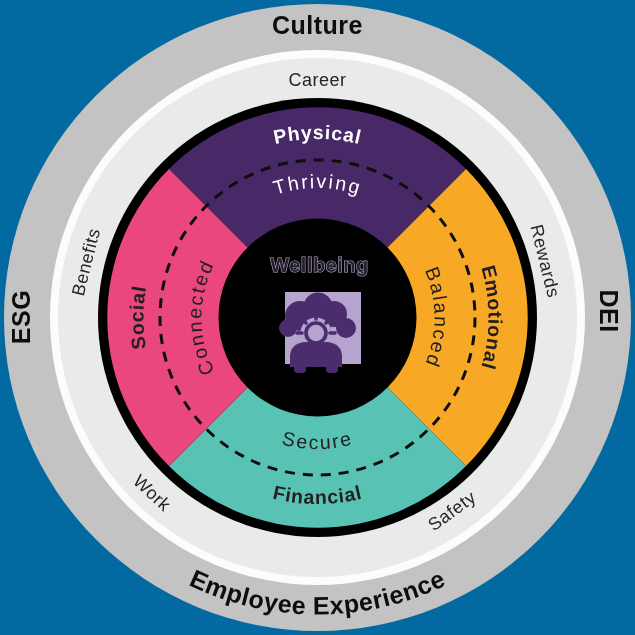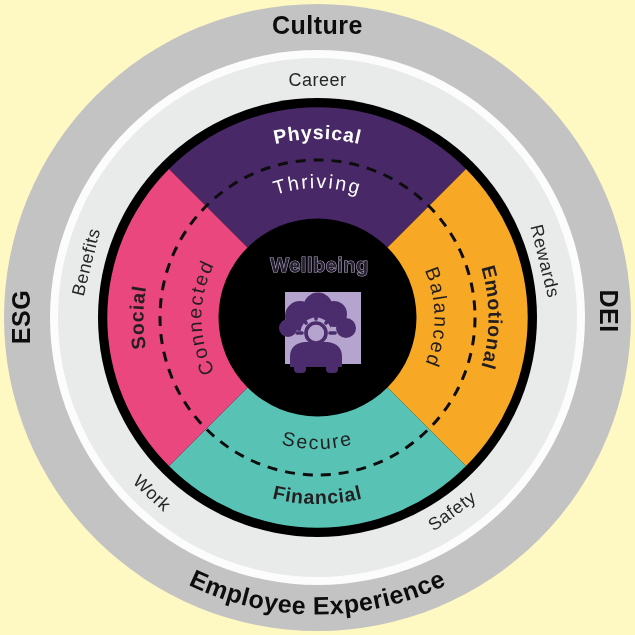--- a/index.html
+++ b/index.html
@@ -1,16 +1,16 @@
 <!DOCTYPE html>
 <html><head>
 <meta charset="utf-8">
 <style>
   html,body{margin:0;padding:0;background:#000;}
-  .stage{position:relative;width:635px;height:635px;background:#fef9c3;overflow:hidden;
+  .stage{position:relative;width:635px;height:635px;background:#0369a1;overflow:hidden;
          font-family:"Liberation Sans","DejaVu Sans",sans-serif;}
   svg text{font-family:"Liberation Sans","DejaVu Sans",sans-serif;}
   .ring-big{font-size:25px;font-weight:700;fill:#0d0d0d;letter-spacing:.5px;text-anchor:middle;}
   .ring-mid{font-size:18px;font-weight:400;fill:#262626;letter-spacing:.5px;text-anchor:middle;}
   .q-name{font-size:19.5px;font-weight:700;letter-spacing:.8px;text-anchor:middle;}
   .q-state{font-size:19.5px;font-weight:400;letter-spacing:2px;text-anchor:middle;}
   .center-title{font-size:20px;font-weight:700;letter-spacing:.5px;text-anchor:middle;
                 fill:#261f31;stroke:#b3aac2;stroke-width:1.1px;paint-order:stroke;}
   .dashed{fill:none;stroke:#0d0d0d;stroke-width:3;stroke-dasharray:10 8;}
 </style>

